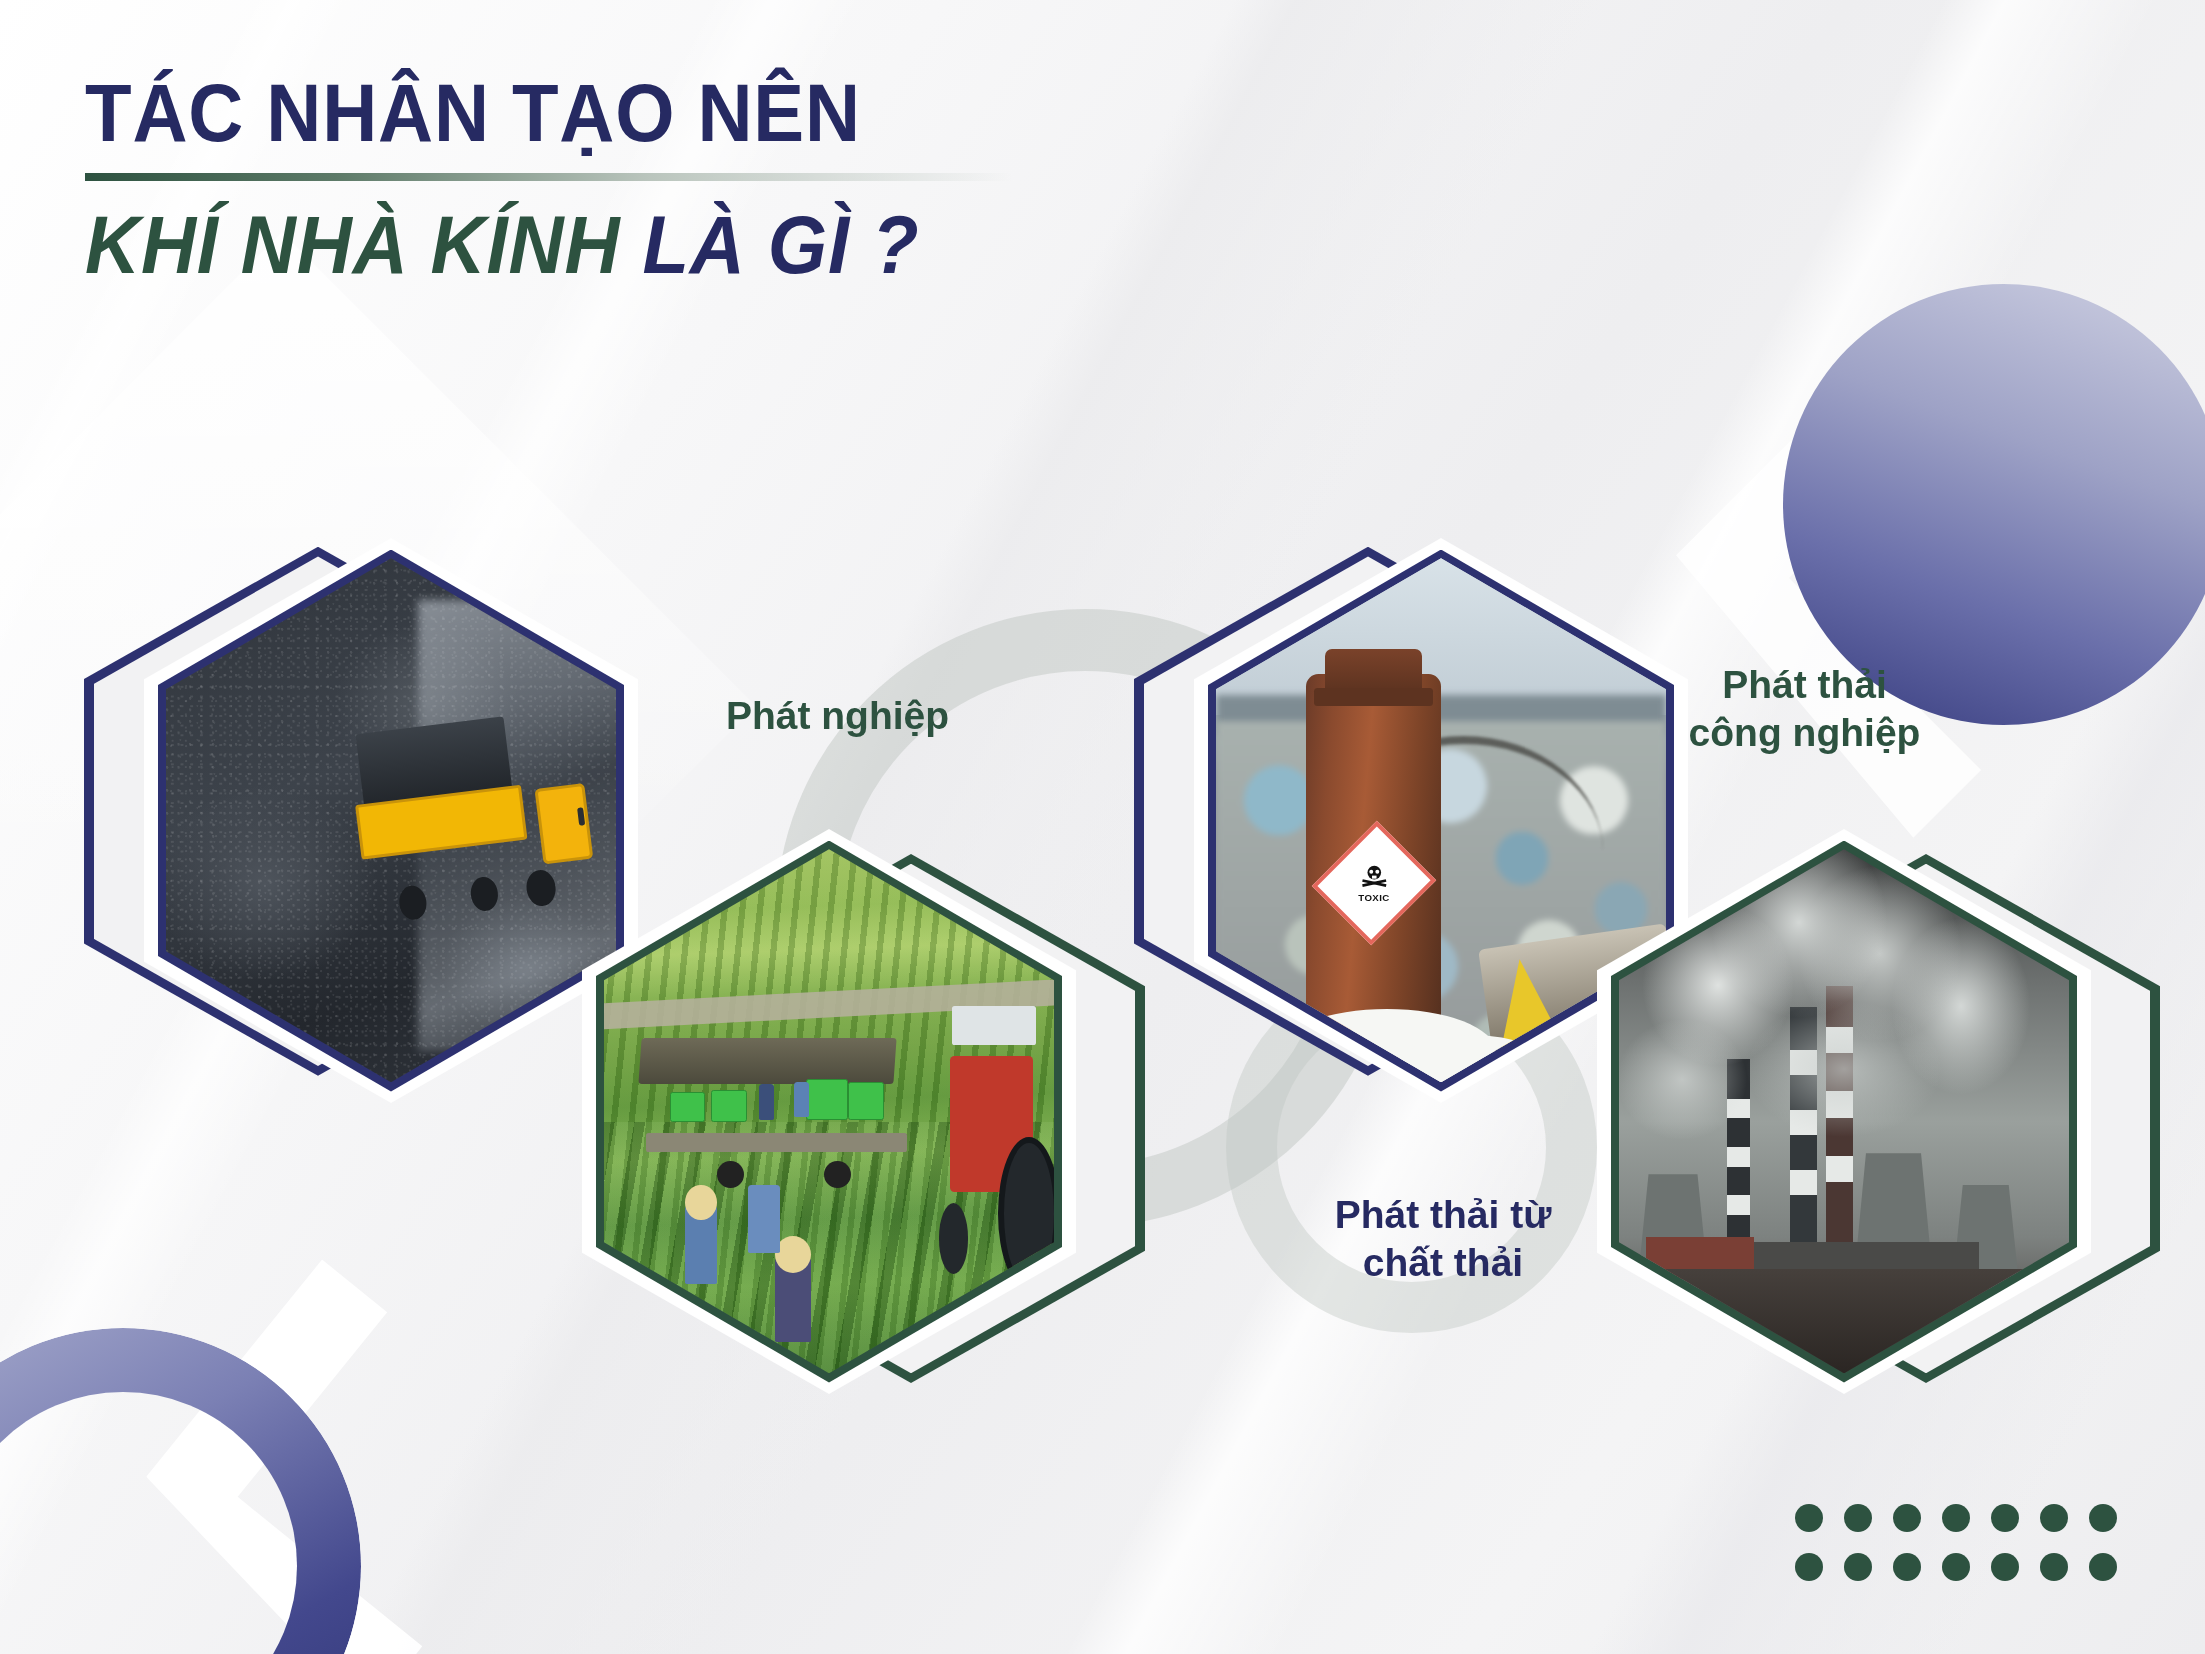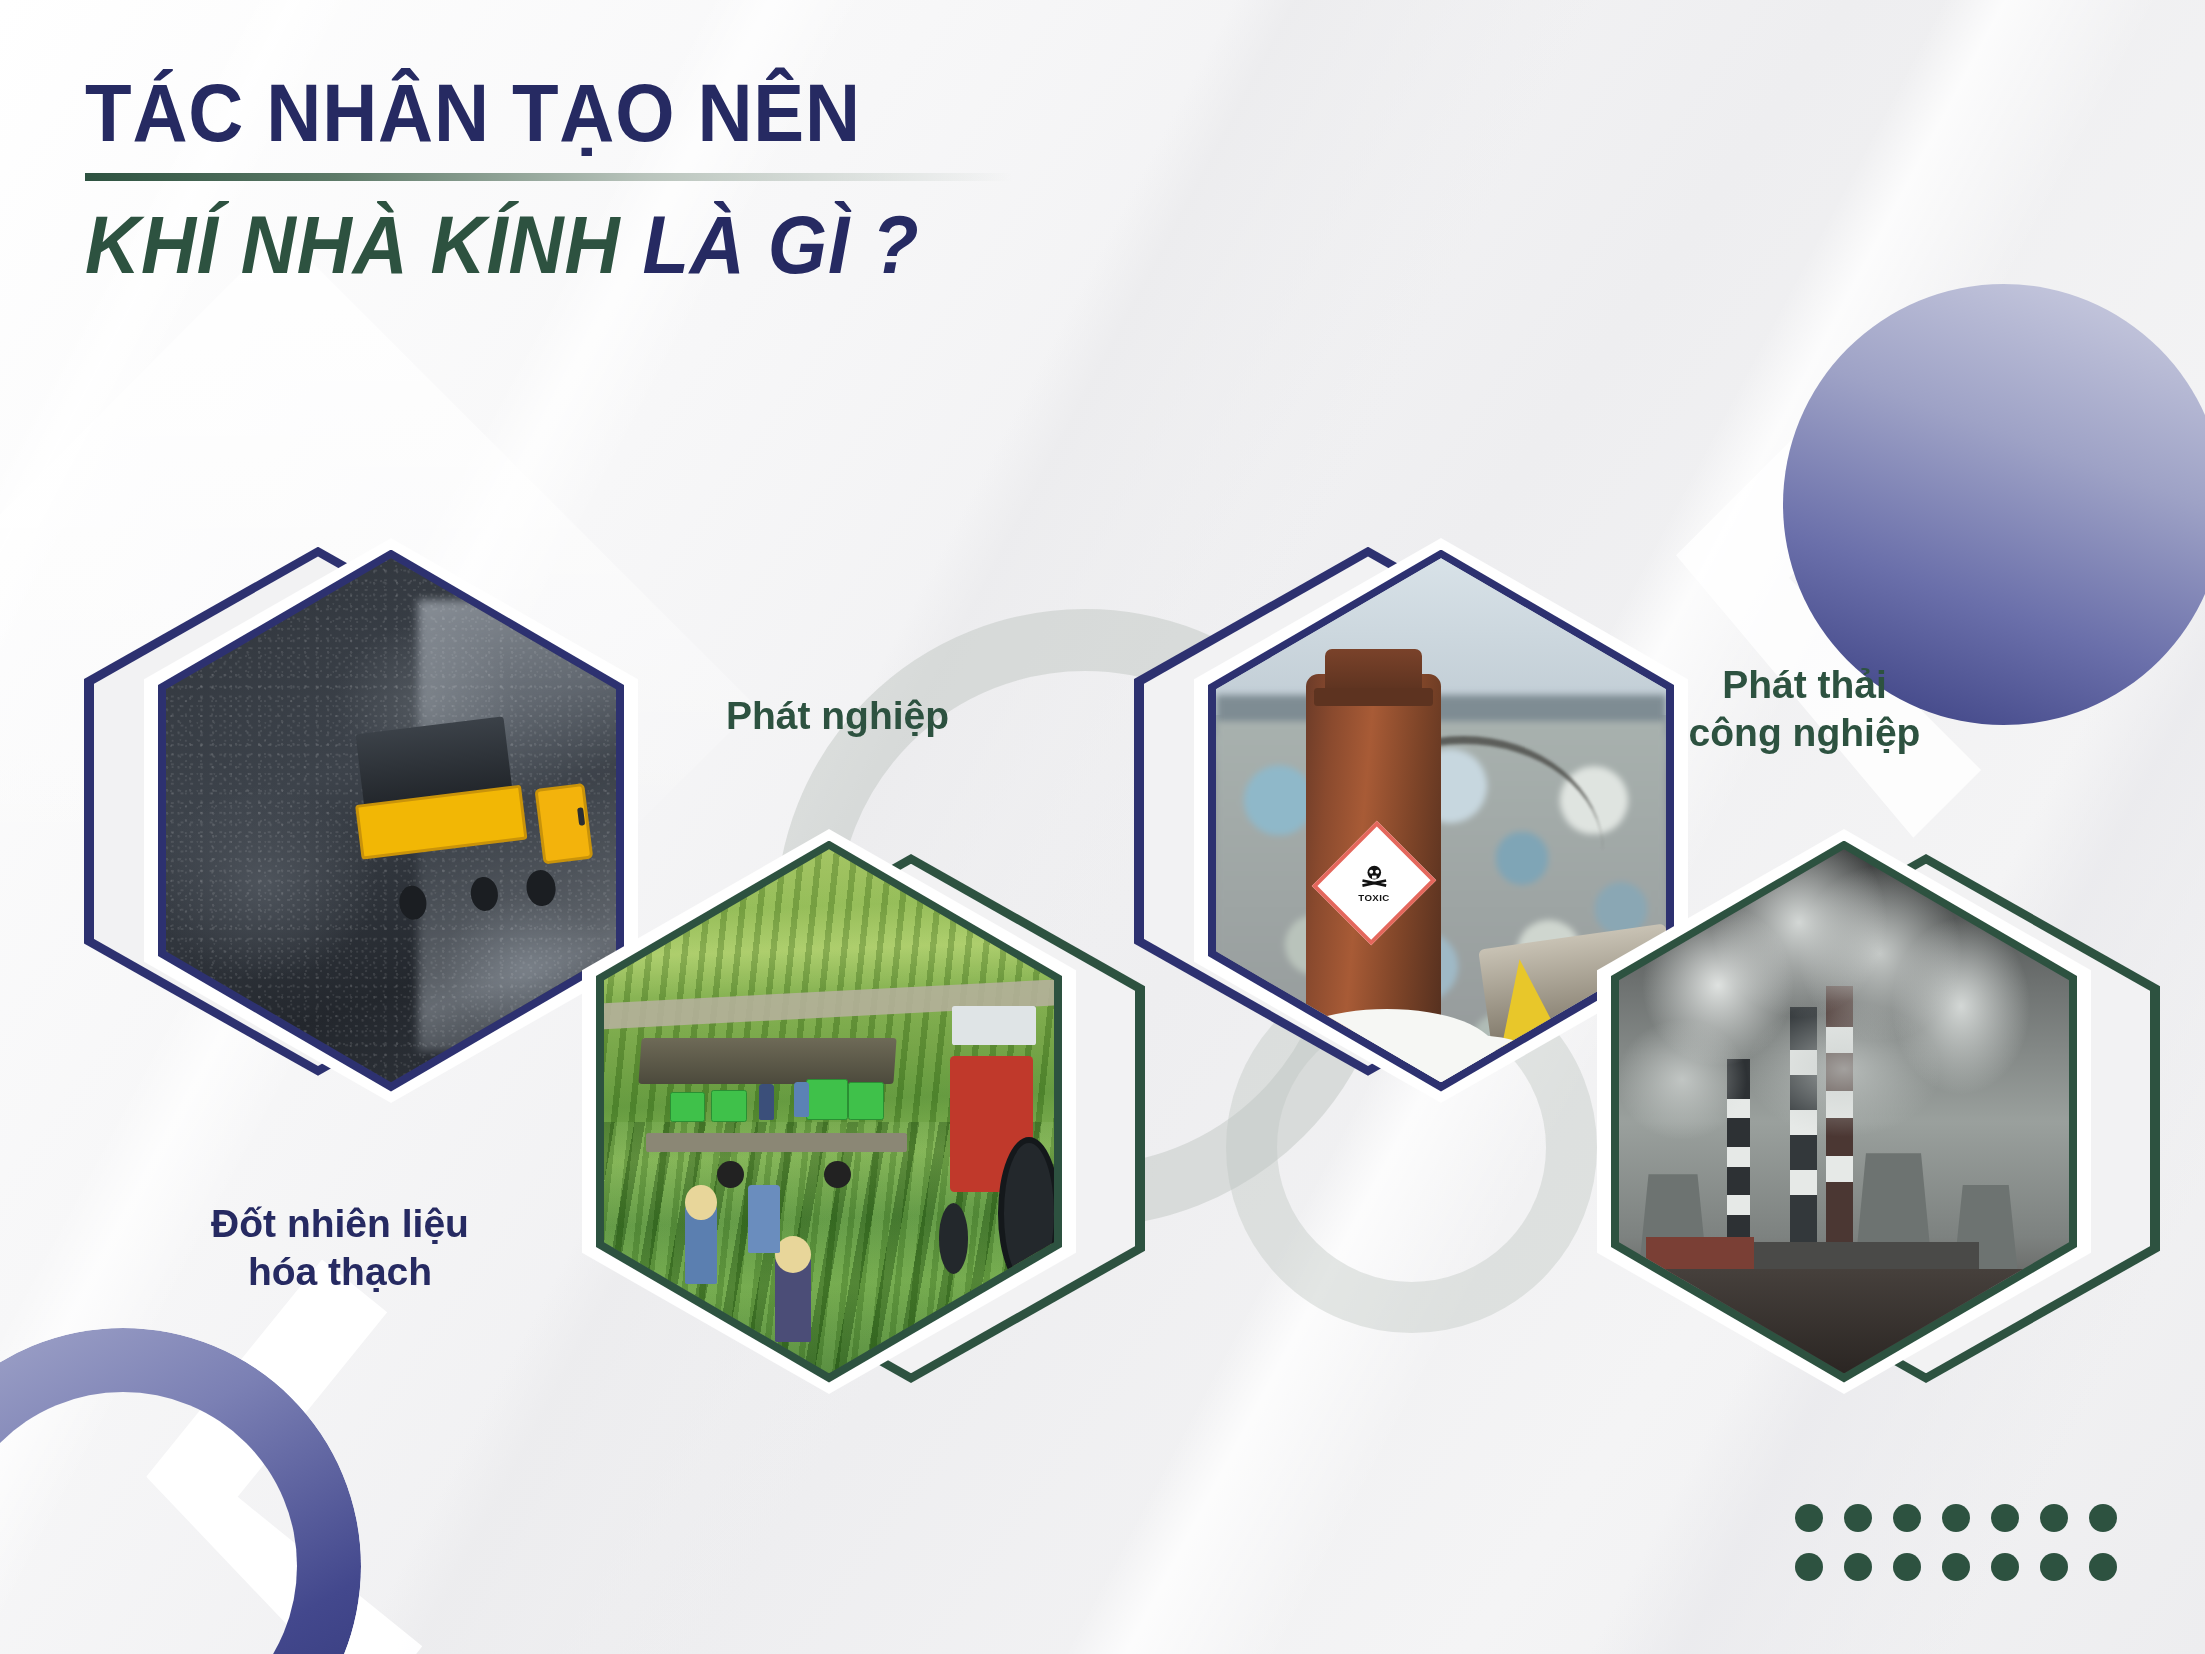--- a/index.html
+++ b/index.html
@@ -311,22 +311,20 @@
           <div class="truck-cab">
               <div class="truck-cabwin"></div>
             </div>
           <div class="truck-wheel" style="left:14%;bottom:-6%;width:12%;height:26%;"></div>
           <div class="truck-wheel" style="left:46%;bottom:-6%;width:12%;height:26%;"></div>
           <div class="truck-wheel" style="right:16%;bottom:-8%;width:13%;height:28%;"></div>
         </div>
       </div>
     </div>
   </div>
-  <div class="hex-label lbl-navy" style="left:26.5px; top:662px; width:459px;">Đốt nhiên liệu
-hóa thạch</div>
 </div>
 
 <div class="hex-group" style="left:582px; top:829px; width:565px; height:618px;">
   <div class="hex hex-ghost green" style="left:95px; top:25px; width:468px; height:529px;">
     <div class="hex-ghost-inner"></div>
   </div>
   <div class="hex hex-white" style="left:0; top:0; width:494px; height:565px;"></div>
   <div class="hex hex-border green" style="left:14px; top:11.5px; width:466px; height:542px;">
     <div class="hex hex-img" style="left:8px; top:8.8px; width:450px; height:524px;">
       <div class="scene">
@@ -398,20 +396,22 @@
           </div>
         </div>
         <div class="barrel2">
           <div class="barrel2-y"></div>
         </div>
         <div class="foam"></div>
         <div class="foam" style="left:40%;bottom:-4%;width:34%;height:13%;"></div>
       </div>
     </div>
   </div>
+  <div class="hex-label lbl-navy" style="left:93px; top:653px; width:432px;">Phát thải từ
+chất thải</div>
 </div>
 
 <div class="hex-group" style="left:1597px; top:829px; width:565px; height:618px;">
   <div class="hex hex-ghost green" style="left:95px; top:25px; width:468px; height:529px;">
     <div class="hex-ghost-inner"></div>
   </div>
   <div class="hex hex-white" style="left:0; top:0; width:494px; height:565px;"></div>
   <div class="hex hex-border green" style="left:14px; top:11.5px; width:466px; height:542px;">
     <div class="hex hex-img" style="left:8px; top:8.8px; width:450px; height:524px;">
       <div class="scene">

